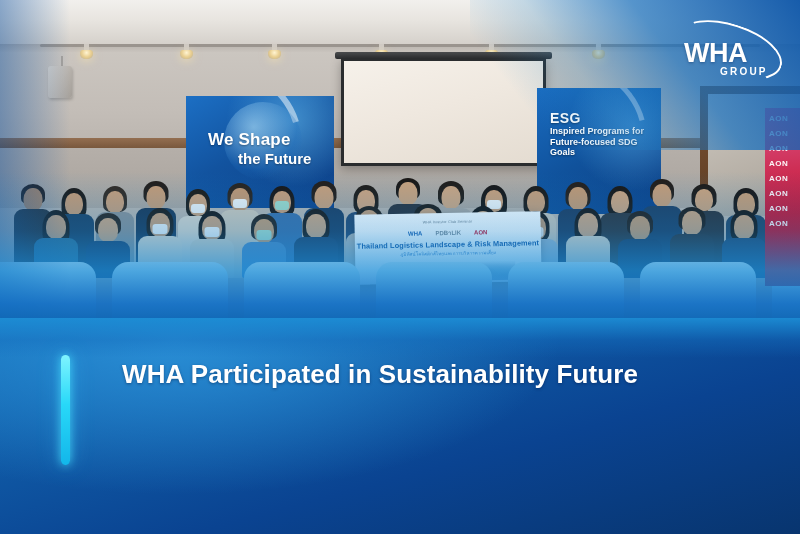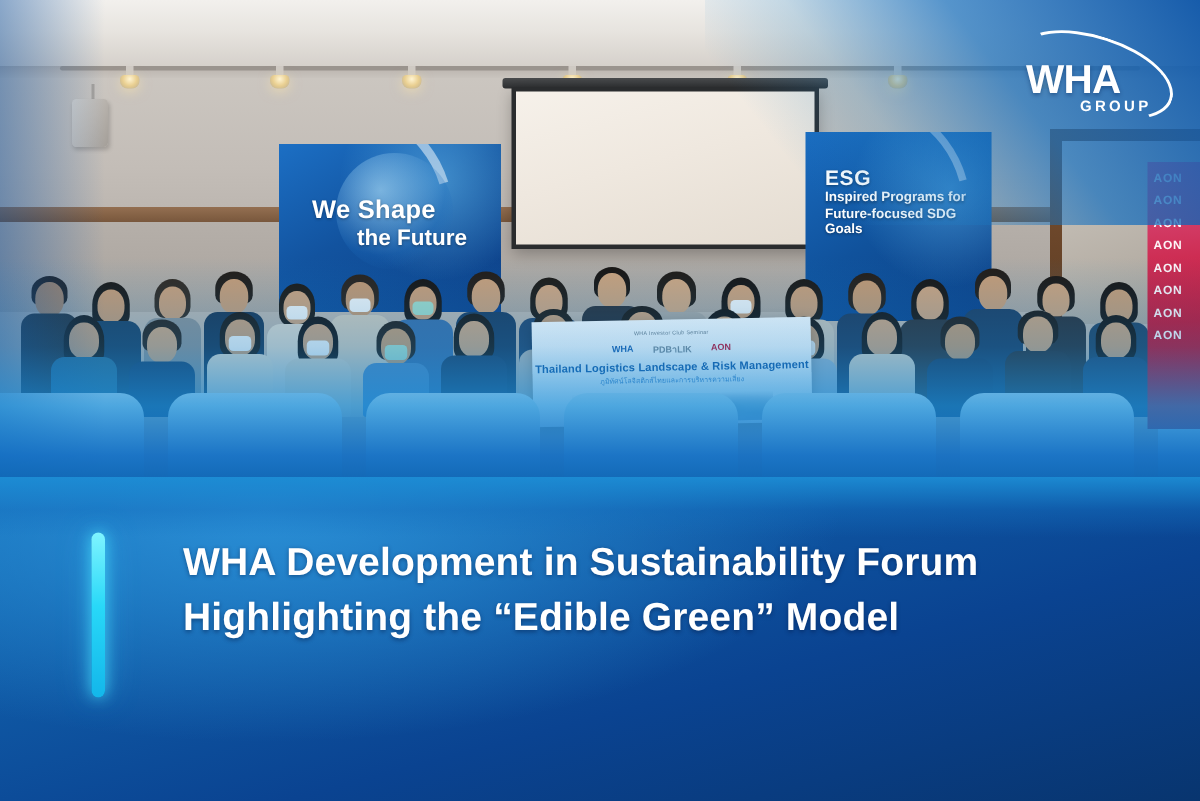--- a/index.html
+++ b/index.html
@@ -568,22 +568,21 @@
   </div>
 
   <div class="panel">
     <div class="panel-top-fade"></div>
 
   </div>
 
   <div class="accent-bar"></div>
 
   <div class="headline">
-    <div>WHA Development in Sustainability Forum</div>
-    <div>Highlighting the “Edible Green” Model</div>
+    <div>WHA Participated in Sustainability Future</div>
   </div>
 
   <div class="logo">
     <div class="swoosh-arc"></div>
     <div class="wordmark">WHA</div>
     <div class="grouptext">GROUP</div>
   </div>
 
 </div>
 

